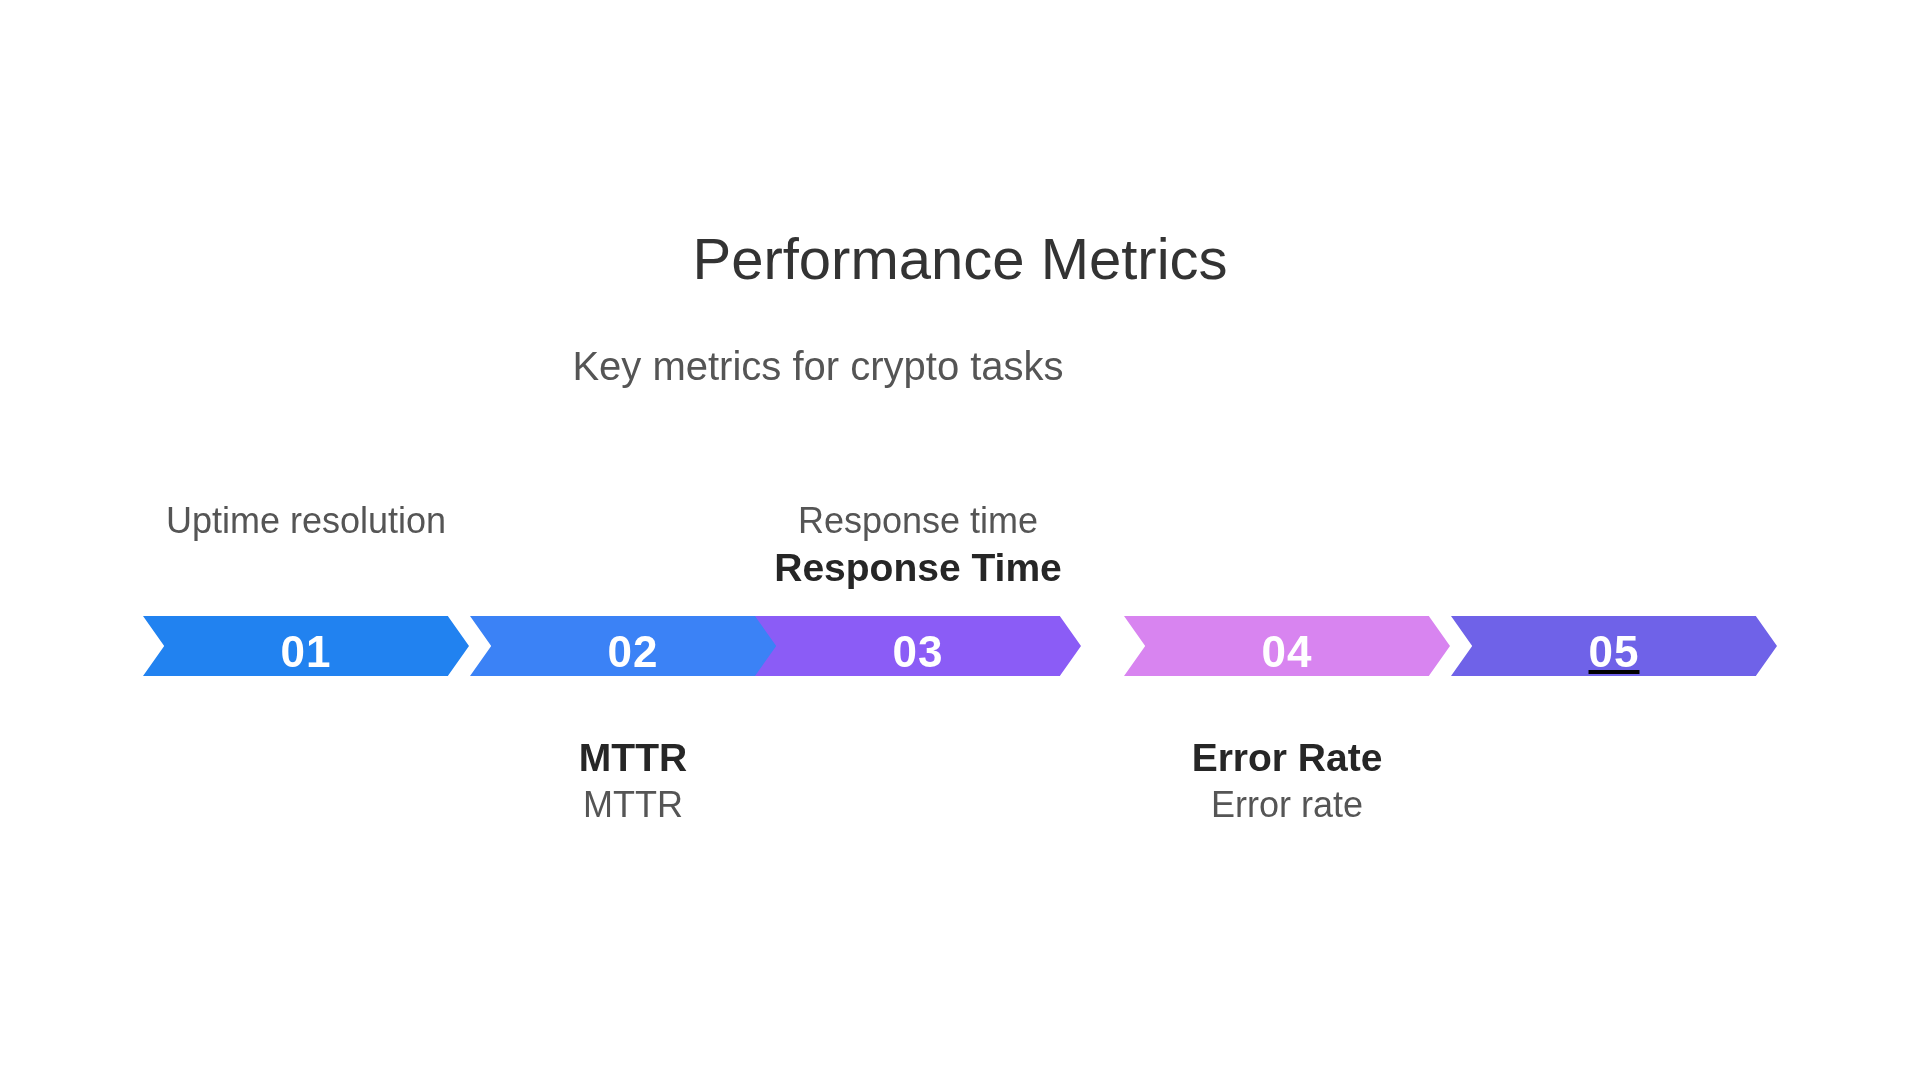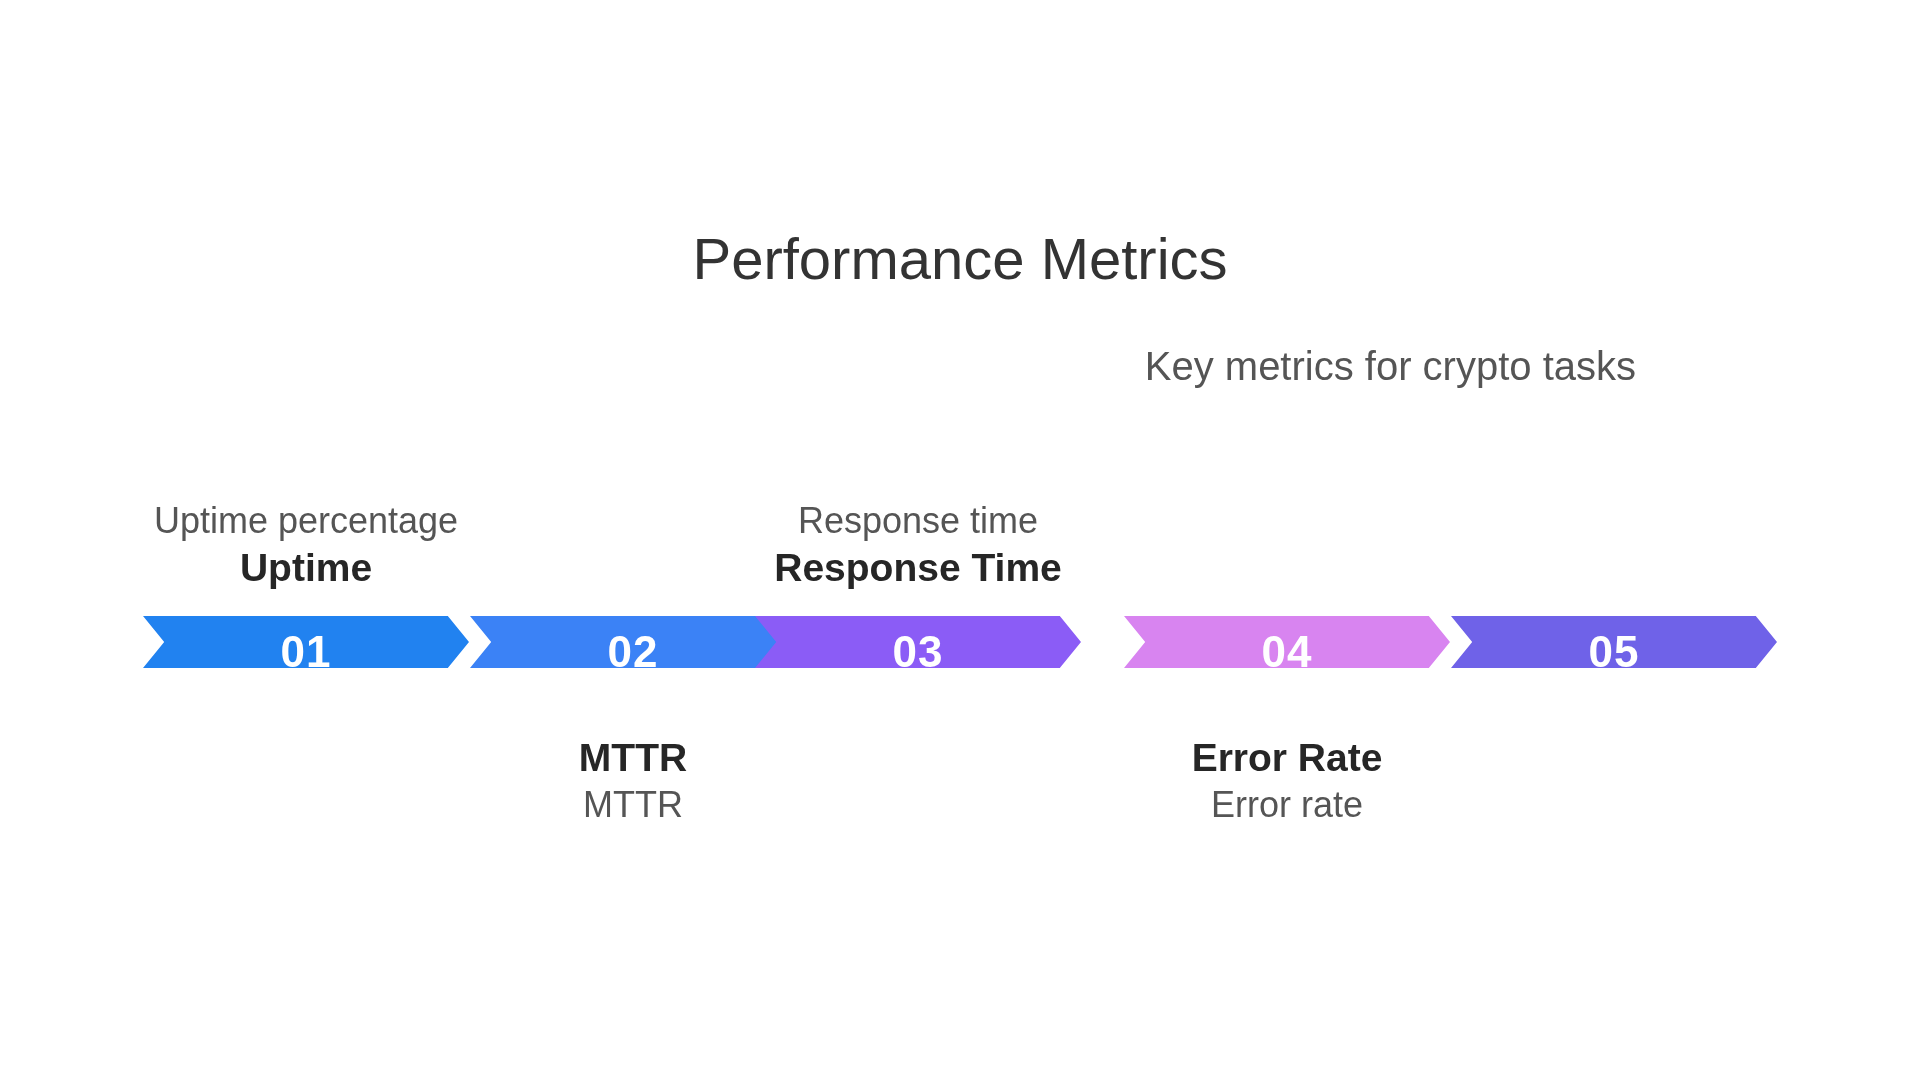--- a/index.html
+++ b/index.html
@@ -12,38 +12,38 @@
     border-radius:29px;
   }
   .title{
     position:absolute;top:226px;left:0;width:1920px;
     text-align:center;
     font-size:58px;line-height:66px;font-weight:400;
     color:#333333;margin:0;
   }
   .subtitle{
     position:absolute;top:342px;left:0;width:1636px;
-    text-align:right;
+    text-align:center;
     font-size:40px;line-height:48px;font-weight:400;
     color:#555555;margin:0;
   }
   .steps{
     position:absolute;top:498px;left:0;width:1920px;height:310px;
   }
   .step{
     position:absolute;top:0;width:326px;height:310px;
   }
   .step:nth-child(1){left:143px;}
   .step:nth-child(2){left:470px;}
   .step:nth-child(3){left:755px;}
   .step:nth-child(4){left:1124px;}
   .step:nth-child(5){left:1451px;}
   .chevron{
     position:absolute;top:118px;left:0;
-    width:326px;height:52px;
+    width:326px;height:60px;
     clip-path:polygon(0 0, 93.5% 0, 100% 50%, 93.5% 100%, 0 100%, 6.5% 50%);
   }
   .num{
     display:block;width:100%;height:72px;
     line-height:72px;text-align:center;
     font-size:44px;font-weight:700;color:#ffffff;
     letter-spacing:1px;
   }
   .label-block{
     position:absolute;left:0;width:326px;
@@ -60,22 +60,21 @@
 </style>
 </head>
 <body>
 
 <div class="canvas">
   <h1 class="title">Performance Metrics</h1>
   <p class="subtitle">Key metrics for crypto tasks</p>
   <div class="steps" id="steps">
   <div class="step labels-top">
     <div class="label-block block-top">
-      <div class="desc">Uptime percentage</div>
-      <div class="label">Uptime</div>
+      <div class="desc">Uptime resolution</div>
     </div>
     <div class="chevron" style="background: rgb(33, 130, 240);">
       <span class="num">01</span>
     </div>
 
   </div>
 
   <div class="step labels-bottom">
 
     <div class="chevron" style="background: #3b82f6;">

